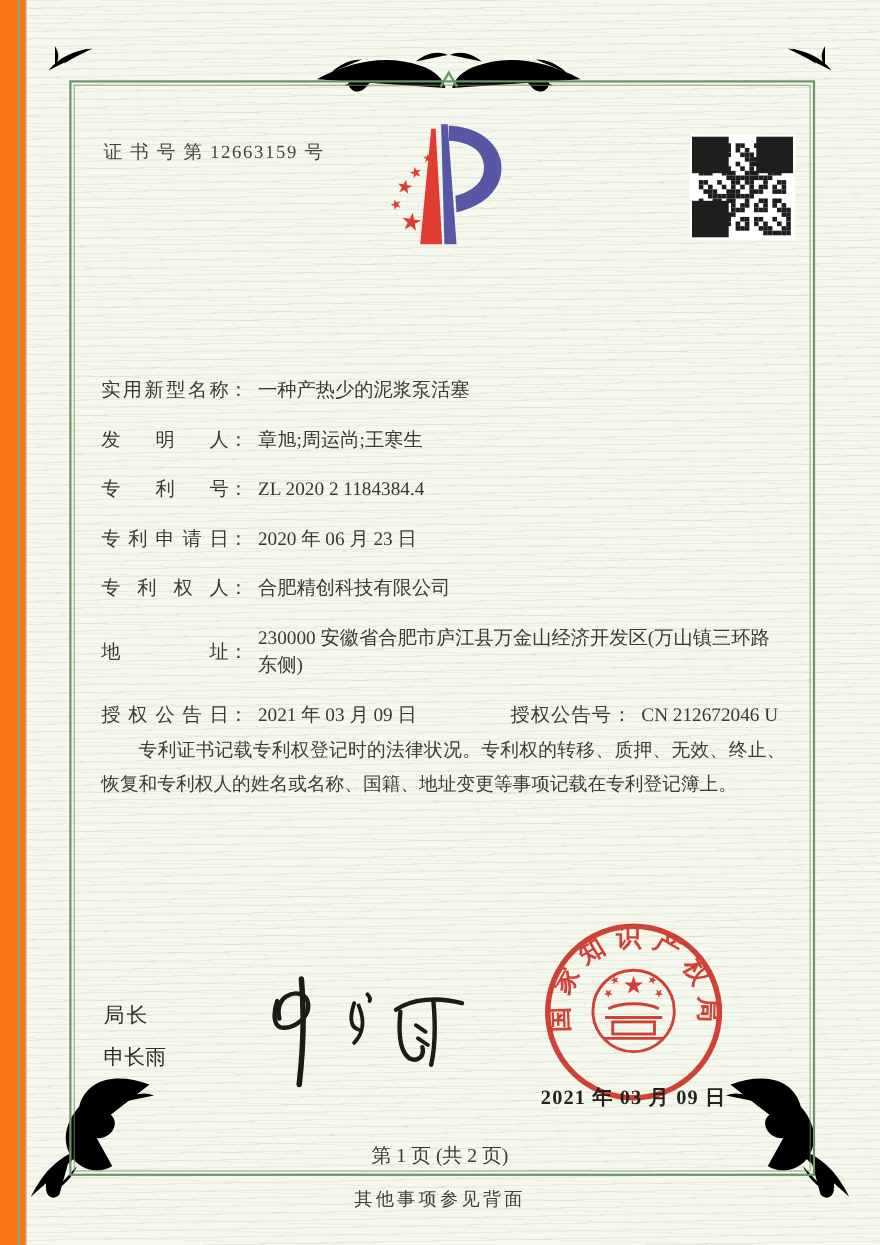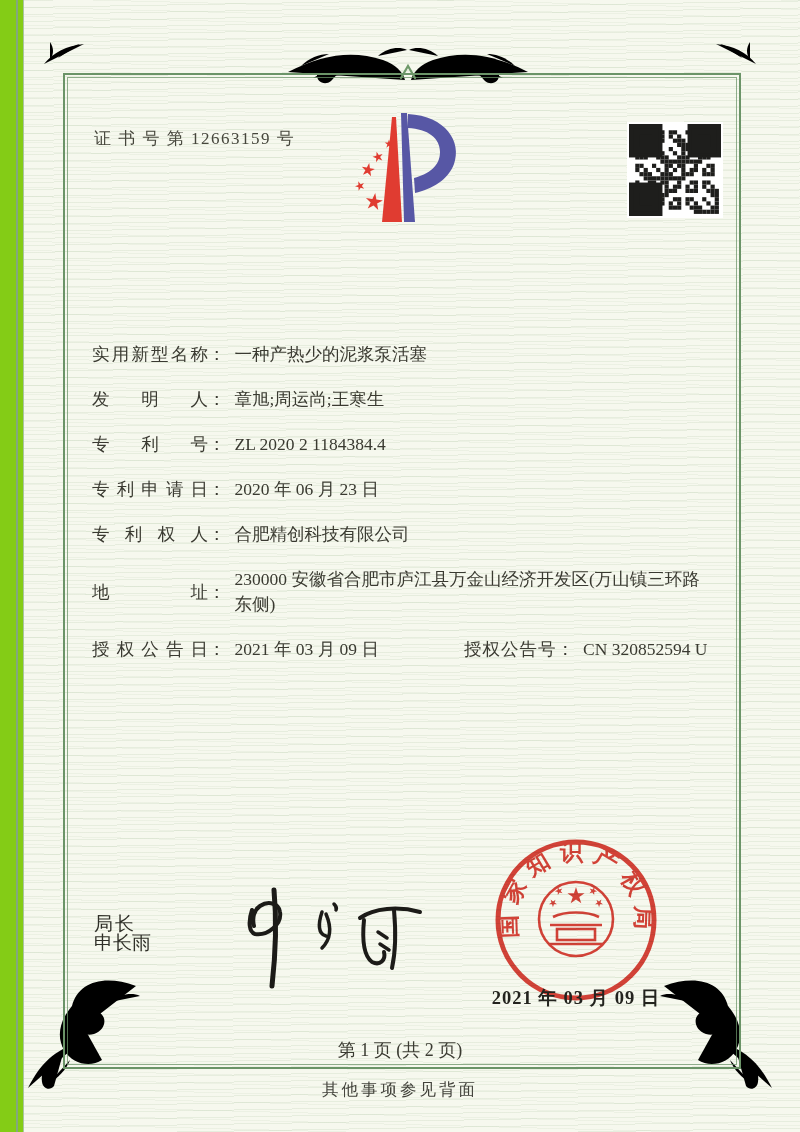--- a/index.html
+++ b/index.html
@@ -4,21 +4,21 @@
 <style>
   :root{
     --border-green:#6b9468;
     --seal-red:#d8352c;
     --logo-blue:#5757a5;
     --logo-red:#e03c31;
   }
   html,body{margin:0;padding:0;background:#ffffff;}
   .sheet{
     position:relative;width:800px;height:1132px;overflow:hidden;
-    background:#84cc16;
+    background:#f97316;
     font-family:"Liberation Serif","DejaVu Serif",serif;
     color:#33332c;
   }
   .paper{
     position:absolute;left:24px;top:0;right:0;bottom:0;
     background-color:#f6f8ee;
     background-image:
       repeating-linear-gradient(179deg, rgba(148,178,136,0.16) 0 1px, transparent 1px 7px),
       repeating-linear-gradient(181.5deg, rgba(148,178,136,0.10) 0 1px, transparent 1px 9px);
   }
@@ -52,21 +52,21 @@
   .fvalue{flex:1;min-width:0;}
   .pairA{display:flex;flex:none;width:372px;}
   .pairA .fvalue{flex:1;}
   .pairB{display:flex;flex:1;}
   .pairB .flabel2{flex:none;letter-spacing:1px;}
 
   .paras{position:absolute;left:92px;top:666px;width:622px;}
   .paras p{margin:0 0 3px 0;text-indent:2em;font-size:17px;line-height:31px;text-align:justify;color:#3d3d33;}
 
   .officer{position:absolute;left:94px;top:914px;font-size:19px;color:#2f2f28;line-height:1;}
-  .officer .t{letter-spacing:2px;}
+  .officer .t{margin-bottom:19px;letter-spacing:2px;}
   .signature{position:absolute;left:222px;top:884px;width:206px;height:108px;}
   .signature path{fill:none;stroke:#1c1b18;stroke-linecap:round;stroke-linejoin:round;}
 
   .seal{position:absolute;left:489px;top:833px;width:174px;height:174px;mix-blend-mode:multiply;opacity:.93;}
   .seal .ring{fill:none;stroke:var(--seal-red);stroke-width:5;}
   .seal .em{fill:none;stroke:var(--seal-red);stroke-width:2.6;}
   .seal .emf{fill:var(--seal-red);}
   .seal text{fill:var(--seal-red);font-size:23px;font-weight:700;letter-spacing:9px;font-family:"Liberation Serif","DejaVu Serif",serif;}
   .seal-date{position:absolute;left:486px;top:985px;width:180px;text-align:center;font-size:18.5px;letter-spacing:1px;color:#23231e;font-weight:600;}
 
@@ -331,26 +331,27 @@
     </div>
     <div class="frow">
       <span class="pairA">
         <span class="flabel">授权公告日</span>
           <span class="fcolon">：</span>
         <span class="fvalue">2021 年 03 月 09 日</span>
       </span>
       <span class="pairB">
         <span class="flabel2">授权公告号</span>
           <span class="fcolon">：</span>
-        <span class="fvalue">CN 320852594 U</span>
+        <span class="fvalue">CN 212672046 U</span>
       </span>
     </div>
   </div>
 
   <div class="paras">
+    <p>专利证书记载专利权登记时的法律状况。专利权的转移、质押、无效、终止、恢复和专利权人的姓名或名称、国籍、地址变更等事项记载在专利登记簿上。</p>
   </div>
 
   <div class="officer">
     <div class="t">局长</div>
     <div>申长雨</div>
   </div>
 
   <svg class="signature" viewBox="0 0 206 108">
     <path stroke-width="5" d="M52,6 C54,28 55,58 50,102"></path>
     <path stroke-width="4" d="M30,26 C26,38 27,48 33,50 C46,52 60,40 58,28 C57,20 47,16 38,22 C32,26 30,34 32,42"></path>

